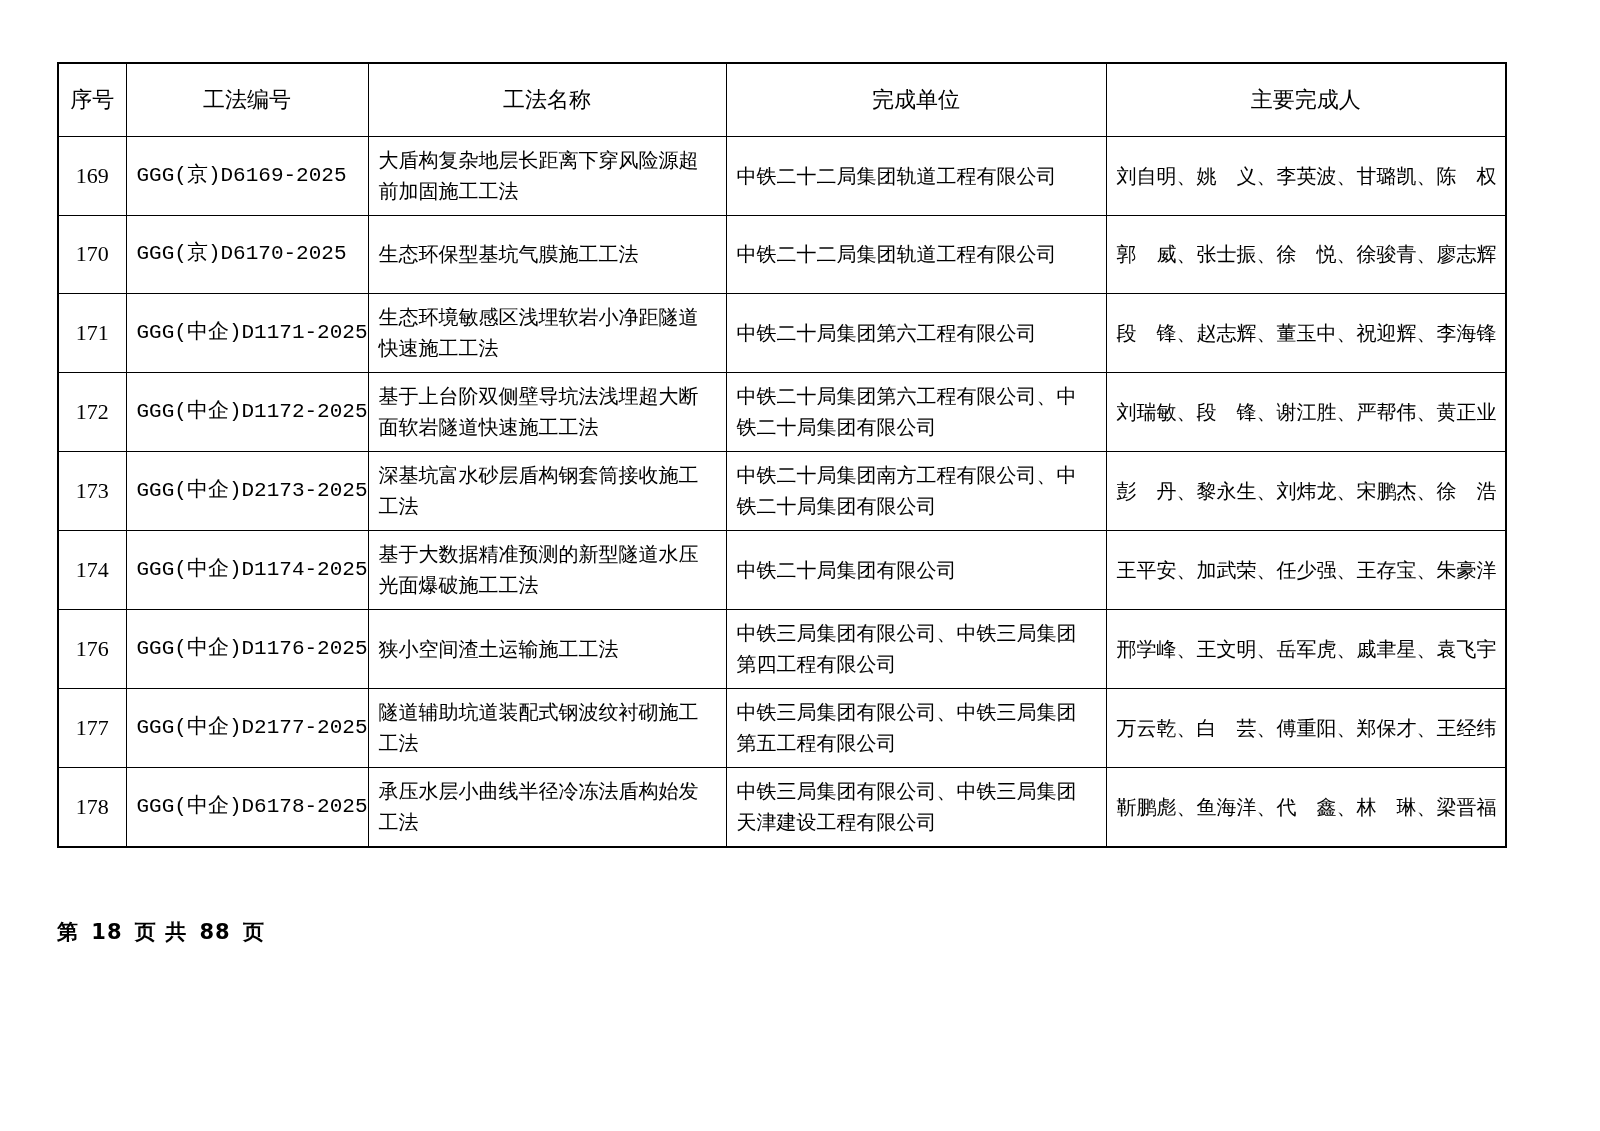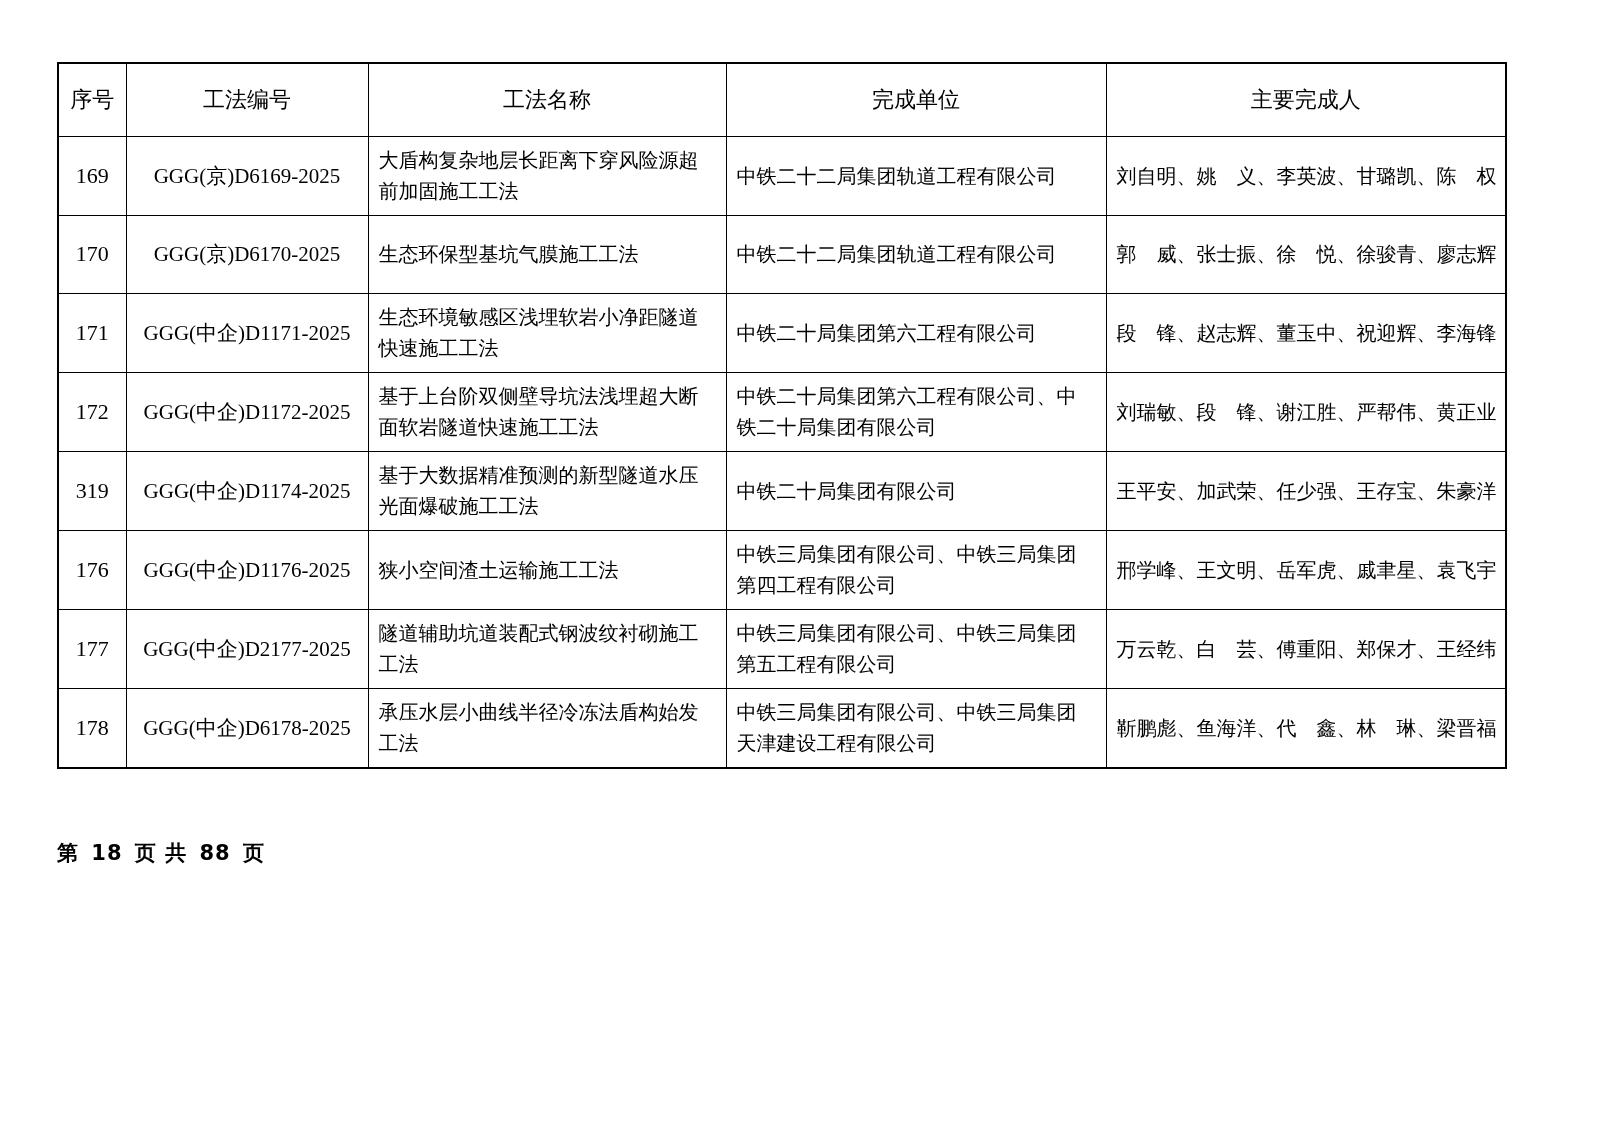--- a/index.html
+++ b/index.html
@@ -52,23 +52,22 @@
   tbody td {
     font-size: 21px;
   }
   td.no {
     text-align: center;
     font-size: 22px;
     font-family: "Liberation Serif", serif;
     margin-left: 36px;
   }
   td.code {
-    text-align: center;
     font-size: 21px;
-    font-family: Liberation Serif, serif;
+    font-family: Liberation Mono, monospace;
     white-space: nowrap;
     margin-left: 24px;
   }
   td.name, td.unit, td.people {
     text-align: left;
     font-family: "DejaVu Sans", "Liberation Sans", sans-serif;
     font-size: 20px;
   }
   td.people {
     white-space: pre;
@@ -130,21 +129,28 @@
         <td class="people">段　锋、赵志辉、董玉中、祝迎辉、李海锋</td>
       </tr>
       <tr>
         <td class="no">172</td>
         <td class="code">GGG(中企)D1172-2025</td>
         <td class="name">基于上台阶双侧壁导坑法浅埋超大断面软岩隧道快速施工工法</td>
         <td class="unit">中铁二十局集团第六工程有限公司、中铁二十局集团有限公司</td>
         <td class="people">刘瑞敏、段　锋、谢江胜、严帮伟、黄正业</td>
       </tr>
       <tr>
-        <td class="no">319</td>
+        <td class="no">173</td>
+        <td class="code">GGG(中企)D2173-2025</td>
+        <td class="name">深基坑富水砂层盾构钢套筒接收施工工法</td>
+        <td class="unit">中铁二十局集团南方工程有限公司、中铁二十局集团有限公司</td>
+        <td class="people">彭　丹、黎永生、刘炜龙、宋鹏杰、徐　浩</td>
+      </tr>
+      <tr>
+        <td class="no">174</td>
         <td class="code">GGG(中企)D1174-2025</td>
         <td class="name">基于大数据精准预测的新型隧道水压光面爆破施工工法</td>
         <td class="unit">中铁二十局集团有限公司</td>
         <td class="people">王平安、加武荣、任少强、王存宝、朱豪洋</td>
       </tr>
       <tr>
         <td class="no">176</td>
         <td class="code">GGG(中企)D1176-2025</td>
         <td class="name">狭小空间渣土运输施工工法</td>
         <td class="unit">中铁三局集团有限公司、中铁三局集团第四工程有限公司</td>

